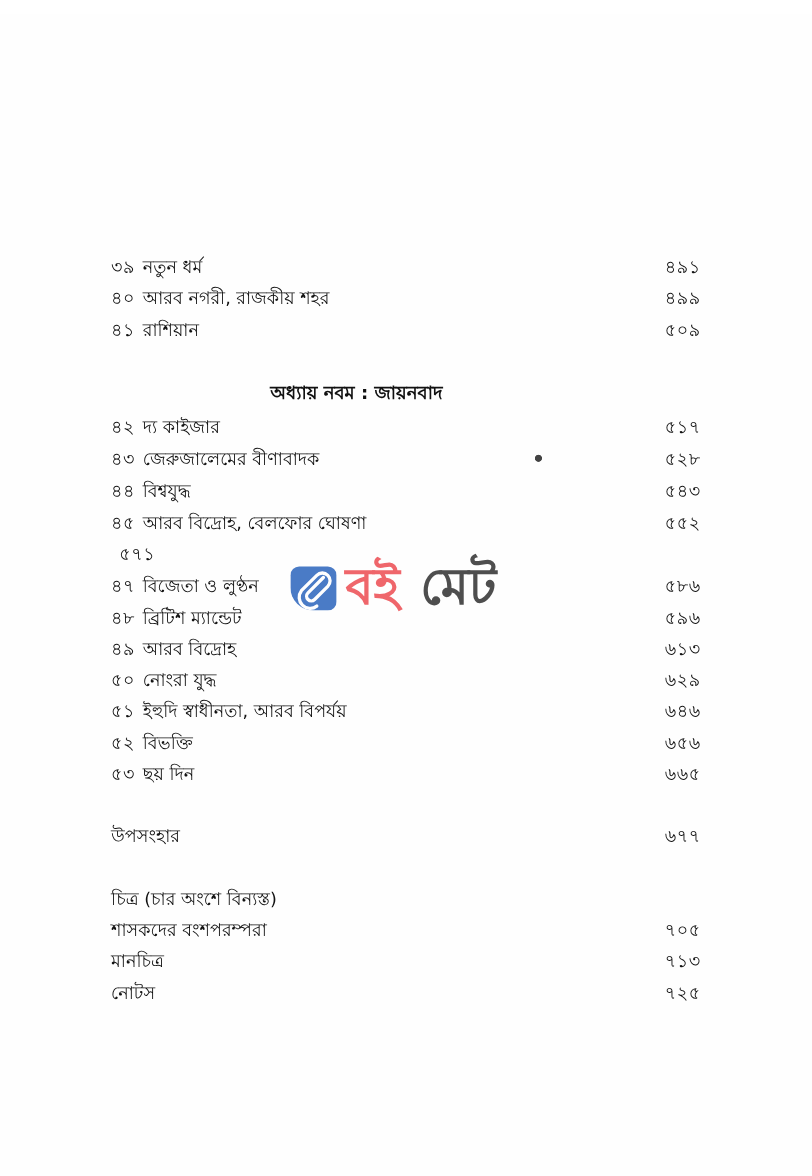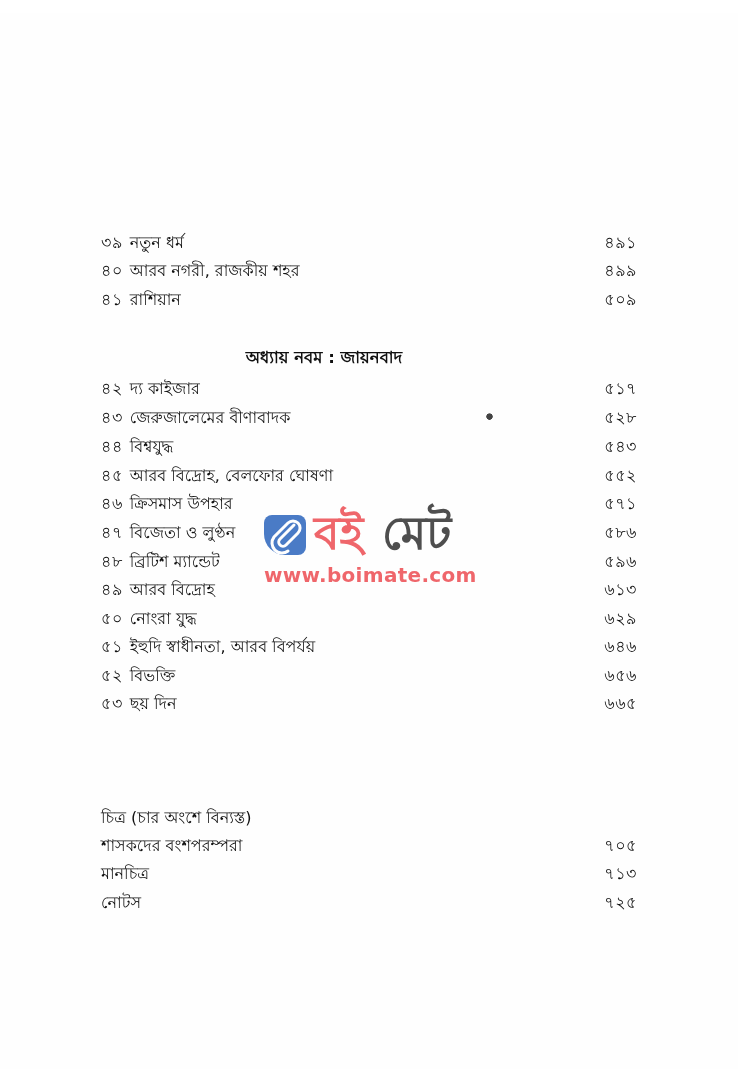--- a/index.html
+++ b/index.html
@@ -152,24 +152,20 @@
     <span class="page-no">৫৪৩</span>
   </div>
   <div class="row" style="top:450px">
     <span class="title">
       <span class="num">৪৫</span>
       <span>আরব বিদ্রোহ, বেলফোর ঘোষণা</span>
     </span>
     <span class="page-no">৫৫২</span>
   </div>
   <div class="row" style="top:478px">
-    <span class="title">
-      <span class="num">৪৬</span>
-      <span>ক্রিসমাস উপহার</span>
-    </span>
     <span class="page-no">৫৭১</span>
   </div>
   <div class="row" style="top:507px">
     <span class="title">
       <span class="num">৪৭</span>
       <span>বিজেতা ও লুণ্ঠন</span>
     </span>
     <span class="page-no">৫৮৬</span>
   </div>
   <div class="row bold" style="top:536px">
@@ -208,20 +204,24 @@
     <span class="page-no">৬৫৬</span>
   </div>
   <div class="row" style="top:678px">
     <span class="title">
       <span class="num">৫৩</span>
       <span>ছয় দিন</span>
     </span>
     <span class="page-no">৬৬৫</span>
   </div>
 
+  <div class="row" style="top:734px">
+    <span>উপসংহার</span>
+    <span class="page-no">৬৭৭</span>
+  </div>
 
   <div class="row" style="top:792px">
     <span>চিত্র (চার অংশে বিন্যস্ত)</span>
     <span class="page-no"></span>
   </div>
   <div class="row" style="top:820px">
     <span>শাসকদের বংশপরম্পরা</span>
     <span class="page-no">৭০৫</span>
   </div>
   <div class="row" style="top:848px">
@@ -235,16 +235,15 @@
 
   <div class="speck"></div>
 
   <div class="watermark">
     <svg class="wm-logo" viewBox="0 0 42 42">
       <path d="M8 2 H34 A8 8 0 0 1 42 10 V34 A8 8 0 0 1 34 42 H21 A21 21 0 0 1 0 21 V10 A8 8 0 0 1 8 2 Z" fill="#3b70c2"></path>
       <path d="M30 12 L16 26 A4 4 0 0 0 22 32 L34 20 A7 7 0 0 0 24 10 L10 24 A10 10 0 0 0 24 38" fill="none" stroke="#ffffff" stroke-width="3" stroke-linecap="round"></path>
     </svg>
     <span class="wm-word red">বই</span>
     <span class="wm-word blue">মেট</span>
-    <span class="wm-url">www.boimate.com</span>
   </div>
 
 </div>
 
 </body></html>

